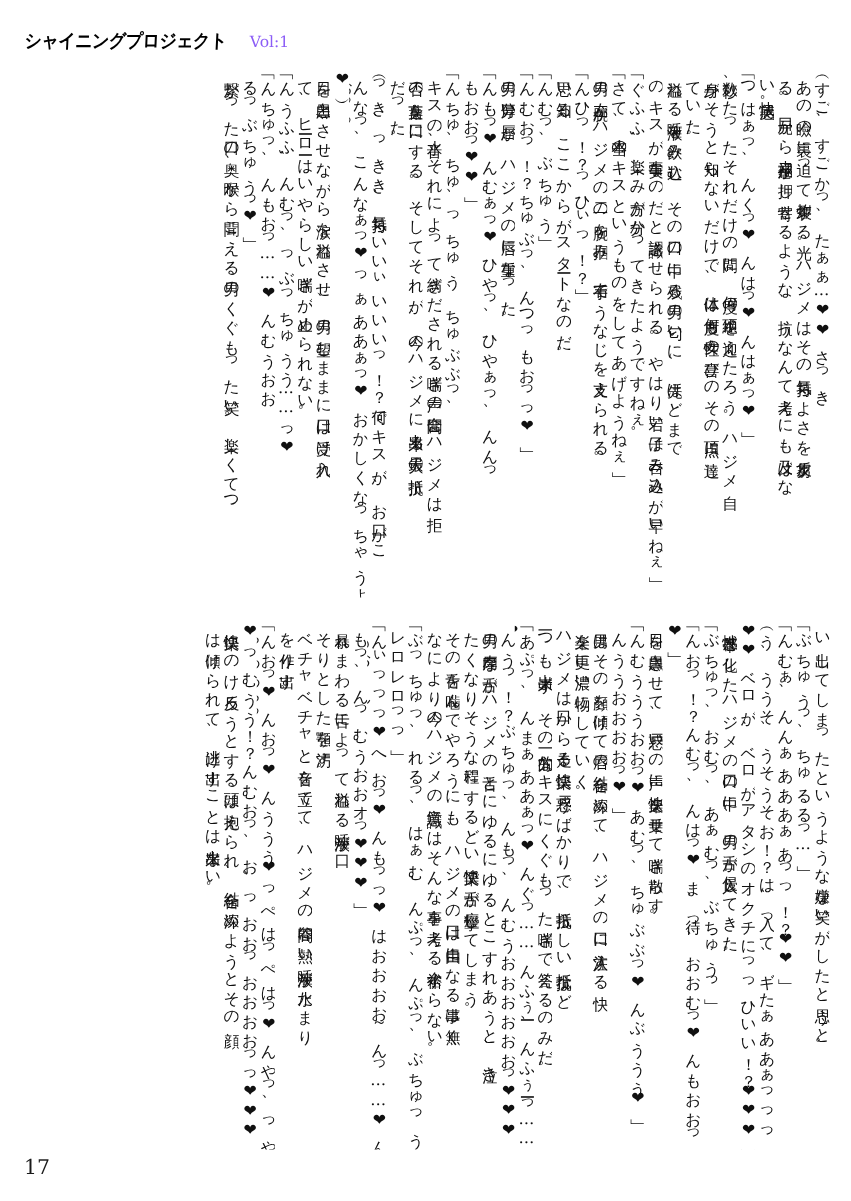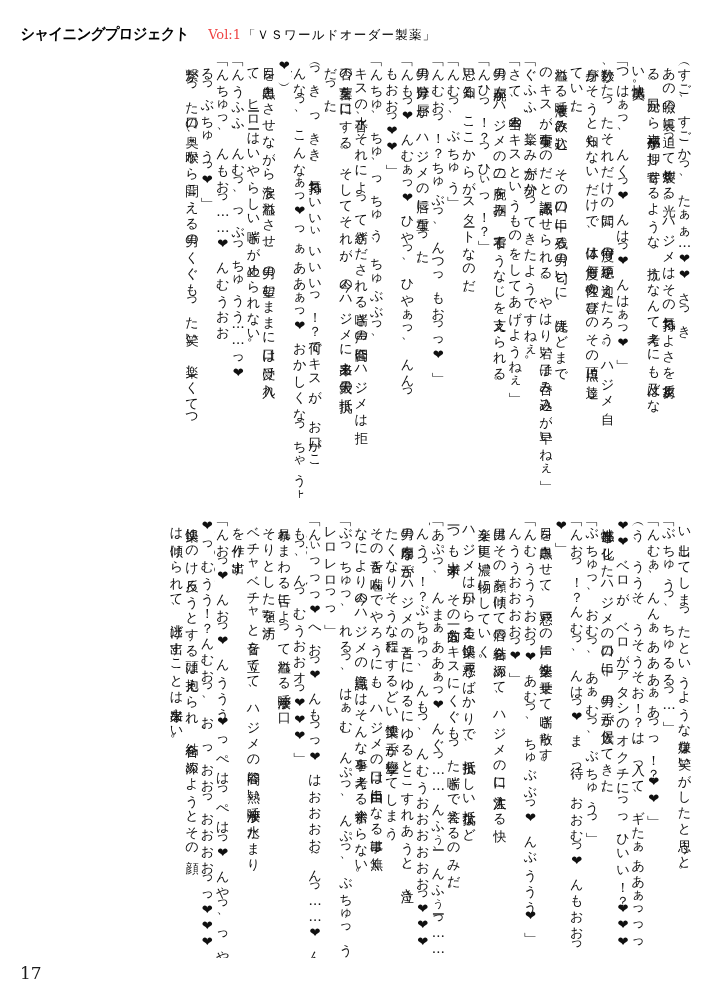--- a/index.html
+++ b/index.html
@@ -36,21 +36,21 @@
     font-size: 15.5px;
     letter-spacing: -0.6px;
     transform: scaleX(0.92) skewX(-3deg);
     transform-origin: left bottom;
     color: #000;
   }
   #volume-text {
     font-family: "DejaVu Serif", "Liberation Serif", serif;
     font-size: 13px;
     margin-left: 5px;
-    color: #ef4444;
+    color: #8b5cf6;
   }
   #episode-title {
     font-family: "DejaVu Serif", "Liberation Serif", serif;
     font-size: 12.5px;
     margin-left: 2px;
     letter-spacing: 1.2px;
     color: #000;
   }
 
   
@@ -99,21 +99,20 @@
     font-size: 17px;
     color: #1a1a1a;
   }
 </style>
 </head>
 <body>
 
 <div id="header-bar">
   <span id="logo-text">シャイニングプロジェクト</span>
   <span id="volume-text">Vol:1</span>
-  <span id="episode-title">「ＶＳワールドオーダー製薬」</span>
 </div>
 
 <div id="block-upper" class="text-block">
     <div class="v-col">（すご、すごかっ、たぁぁ…❤❤さっき</div>
     <div class="v-col">あの瞼の裏に迫って炸裂する光。ハジメはその気持ちよさを反芻す</div>
     <div class="v-col">る。口元から幸福感が押し寄せるような、抗うなんて考えにも及ばな</div>
     <div class="v-col">い快美感。</div>
     <div class="v-col">「つはぁっ、んくっ❤んはっ❤んはぁっ❤」</div>
     <div class="v-col">数秒、たったそれだけの間に、何度の絶頂を迎えたろう。ハジメ自</div>
     <div class="v-col">身がそうと知らないだけで、体は何度も女性の喜びのその頂点に達し</div>

